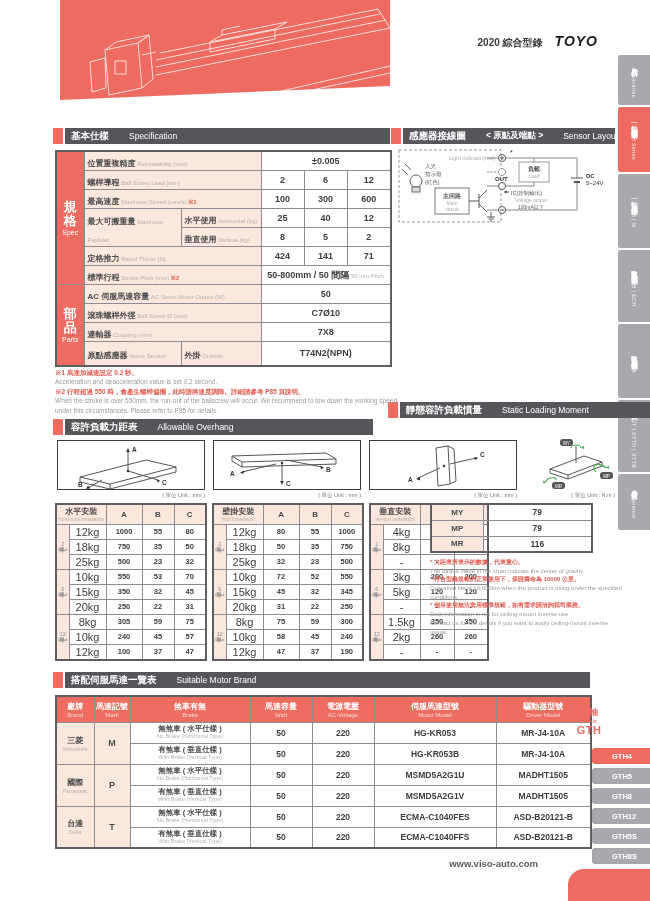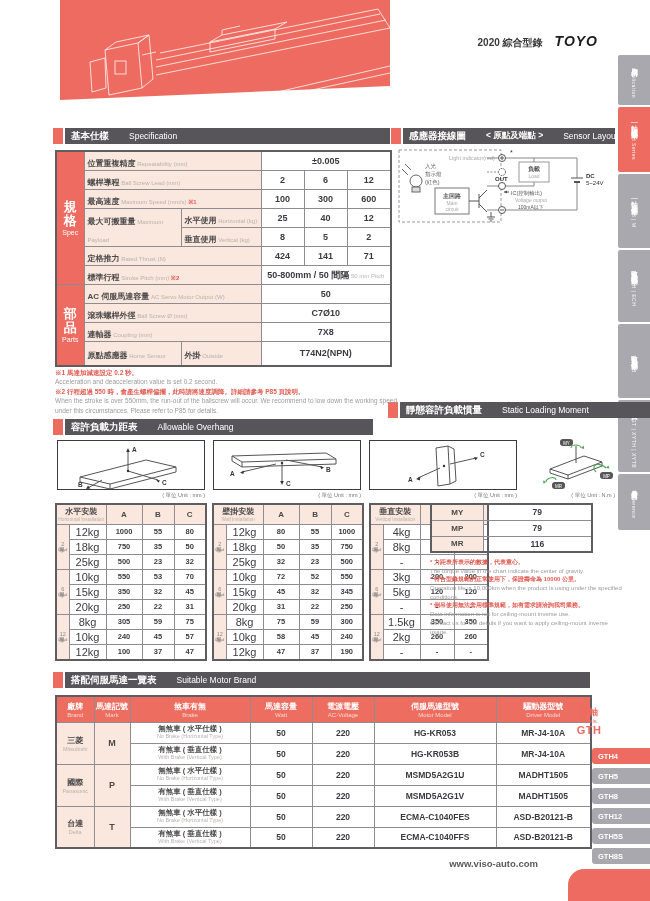--- a/index.html
+++ b/index.html
@@ -107,21 +107,21 @@
   .be{font-size:5.5px;color:var(--gray-en);line-height:7px}
   td.mval{font-size:8.5px;font-weight:600;color:var(--ink)}
 
   
   .gth-label{position:absolute;right:32px;top:708px;width:58px;text-align:center;color:var(--accent);line-height:1.1}
   .gl-zh{font-size:9px;font-weight:bold}
   .gl-en{font-size:6px}
   .gl-series{font-size:11px;font-weight:bold;letter-spacing:.5px}
   .gth-tabs{position:absolute;right:0;top:748px;width:58px}
   .gth-tab{height:16px;margin-bottom:4px;background:var(--tabgray);color:#fff;font-size:7.5px;font-weight:bold;
-           display:flex;align-items:center;padding-left:6px;border-radius:3px 0 0 3px}
+           display:flex;align-items:center;padding-left:20px;border-radius:3px 0 0 3px}
   .gth-tab.active{background:var(--accent)}
 
   
   .footer-url{position:absolute;right:112px;top:858px;font-size:9.5px;font-weight:bold;color:#5A5A5A}
   .corner{position:absolute;right:0;bottom:0;width:82px;height:32px;background:var(--accent);border-top-left-radius:16px}
 
   svg text{font-family:"Liberation Sans",sans-serif}
 </style>
 </head>
 <body>

